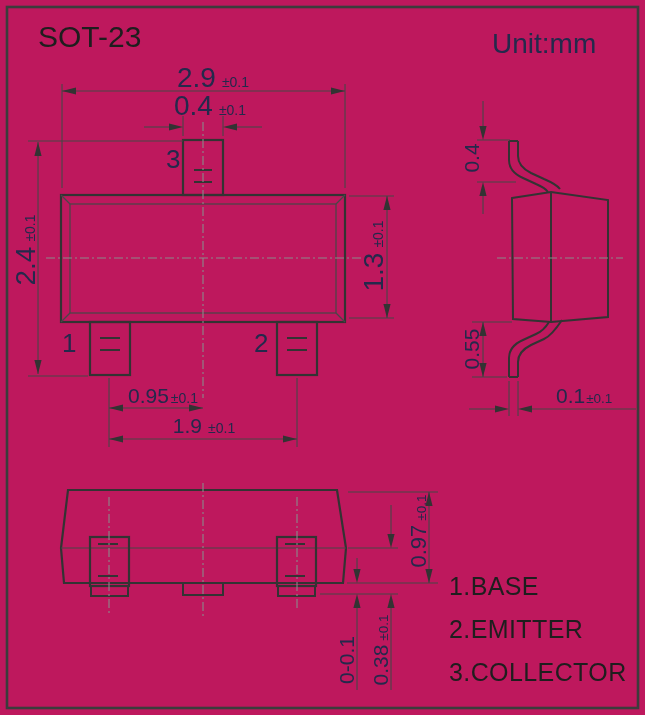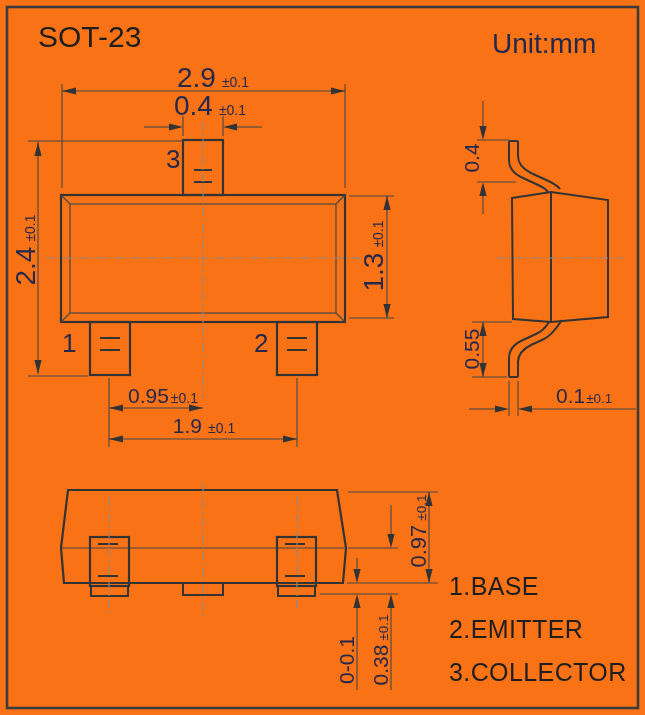--- a/index.html
+++ b/index.html
@@ -1,16 +1,16 @@
 <!DOCTYPE html>
 <html><head>
 <meta charset="utf-8">
 <style>
   html,body{margin:0;padding:0;background:#ffffff;}
-  .sheet{position:relative;width:645px;height:715px;background:#f97316;overflow:hidden;
+  .sheet{position:relative;width:645px;height:715px;background:#be185d;overflow:hidden;
          font-family:"Liberation Sans", sans-serif;}
   svg{position:absolute;left:0;top:0;}
   text{fill:#24294c;}
   .blk{fill:#1e1e1e;}
   .ol{stroke:#333333;stroke-width:2.2;fill:none;stroke-linejoin:miter;}
   .ol2{stroke:#333333;stroke-width:2;fill:none;}
   .thin{stroke:#474747;stroke-width:1.2;fill:none;}
   .dim{stroke:#474747;stroke-width:1.1;fill:none;}
   .cl{stroke:#8a8a8a;stroke-width:1.1;fill:none;stroke-dasharray:9 3 2 3;}
   .mk{stroke:#333333;stroke-width:2;fill:none;}

